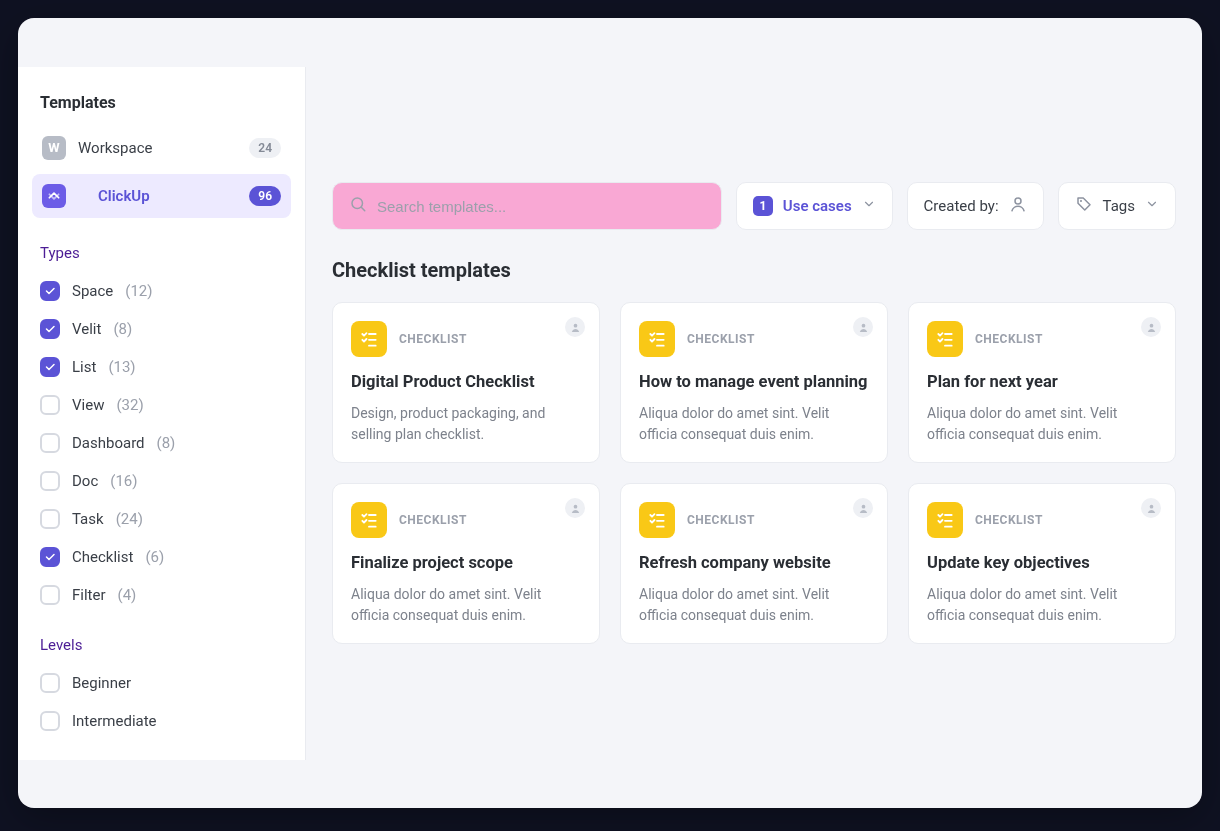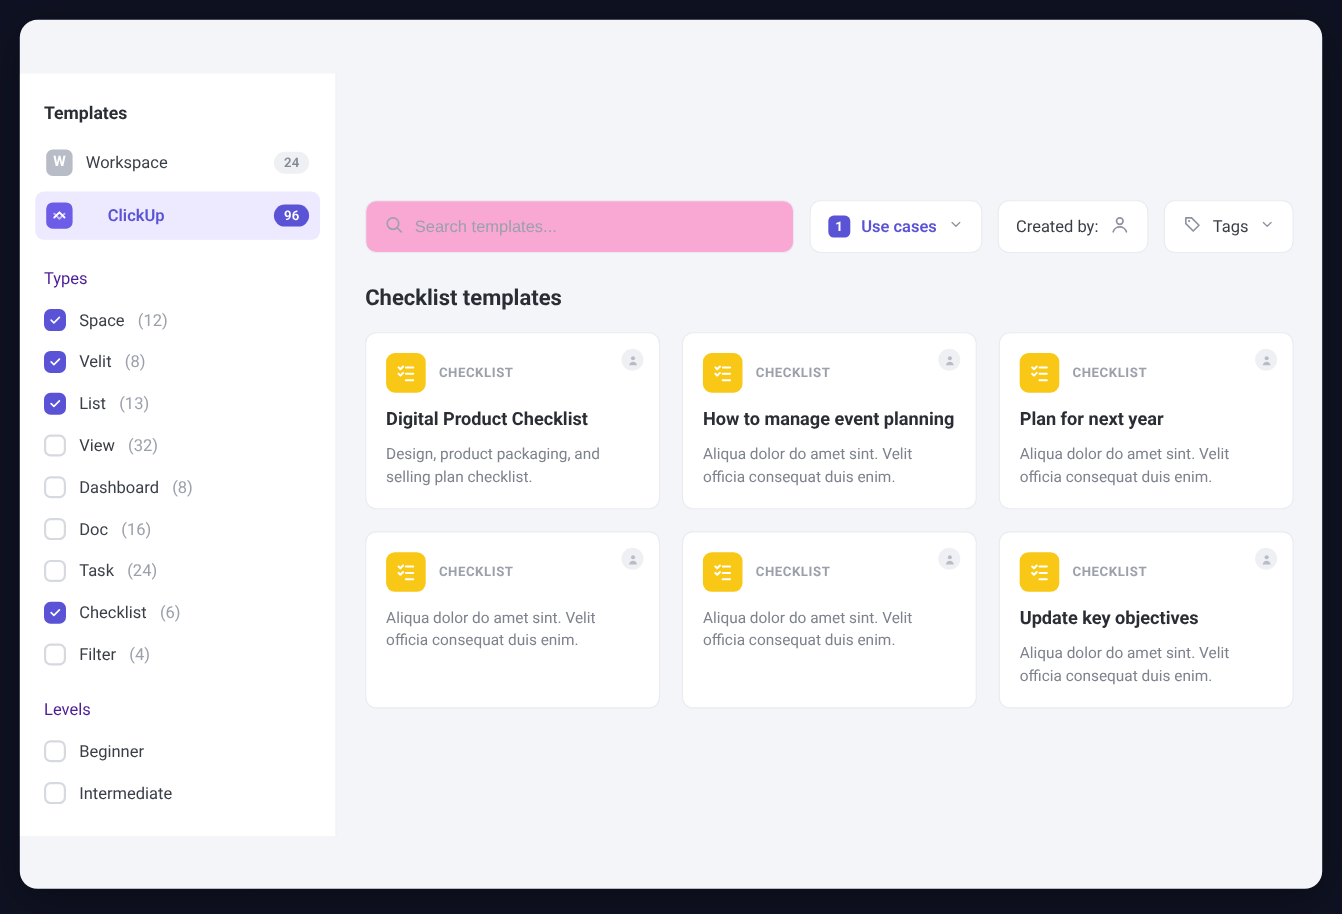--- a/index.html
+++ b/index.html
@@ -451,20 +451,21 @@
               <svg width="20" height="20" viewBox="0 0 24 24" fill="none">
                 <path d="M4 6l2 2 3-3" stroke="#fff" stroke-width="2.2" stroke-linecap="round" stroke-linejoin="round"></path>
                 <path d="M12 6h8" stroke="#fff" stroke-width="2.2" stroke-linecap="round"></path>
                 <path d="M4 13l2 2 3-3" stroke="#fff" stroke-width="2.2" stroke-linecap="round" stroke-linejoin="round"></path>
                 <path d="M12 13h8" stroke="#fff" stroke-width="2.2" stroke-linecap="round"></path>
                 <path d="M12 20h8" stroke="#fff" stroke-width="2.2" stroke-linecap="round"></path>
               </svg>
             </span>
             <span class="card-tag">CHECKLIST</span>
           </div>
+          <div class="card-title">Finalize project scope</div>
           <div class="card-desc">Aliqua dolor do amet sint. Velit officia consequat duis enim.</div>
         </div>
         <div class="card">
           <div class="card-avatar">
             <svg width="11" height="11" viewBox="0 0 24 24" fill="#b7bcc6">
               <circle cx="12" cy="8" r="4"></circle>
               <path d="M4 22c1-5 5-7 8-7s7 2 8 7z"></path>
             </svg>
           </div>
           <div class="card-head">
@@ -472,20 +473,21 @@
               <svg width="20" height="20" viewBox="0 0 24 24" fill="none">
                 <path d="M4 6l2 2 3-3" stroke="#fff" stroke-width="2.2" stroke-linecap="round" stroke-linejoin="round"></path>
                 <path d="M12 6h8" stroke="#fff" stroke-width="2.2" stroke-linecap="round"></path>
                 <path d="M4 13l2 2 3-3" stroke="#fff" stroke-width="2.2" stroke-linecap="round" stroke-linejoin="round"></path>
                 <path d="M12 13h8" stroke="#fff" stroke-width="2.2" stroke-linecap="round"></path>
                 <path d="M12 20h8" stroke="#fff" stroke-width="2.2" stroke-linecap="round"></path>
               </svg>
             </span>
             <span class="card-tag">CHECKLIST</span>
           </div>
+          <div class="card-title">Refresh company website</div>
           <div class="card-desc">Aliqua dolor do amet sint. Velit officia consequat duis enim.</div>
         </div>
         <div class="card">
           <div class="card-avatar">
             <svg width="11" height="11" viewBox="0 0 24 24" fill="#b7bcc6">
               <circle cx="12" cy="8" r="4"></circle>
               <path d="M4 22c1-5 5-7 8-7s7 2 8 7z"></path>
             </svg>
           </div>
           <div class="card-head">

